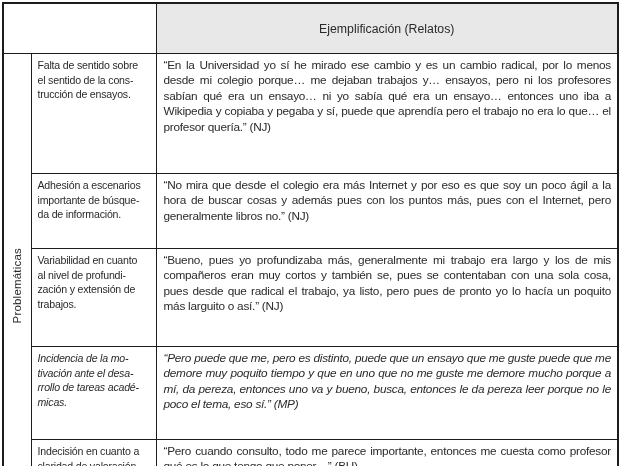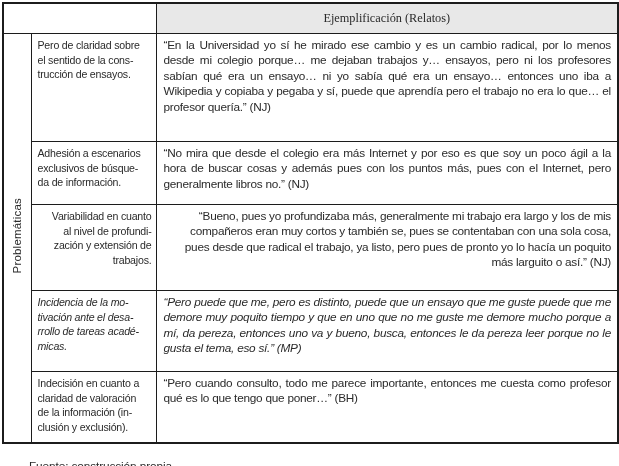--- a/index.html
+++ b/index.html
@@ -28,22 +28,21 @@
     vertical-align:top;
     overflow:hidden;
   }
   tr.hdr td{height:15px;}
   .hdr-empty{background:#ffffff;}
   .hdr-label{
     background:var(--header-bg);
     text-align:center;
     vertical-align:middle;
     font-size:12.3px;
-    padding:7px 2px;
-    font-family:Liberation Serif, serif;
+    padding:17px 2px;
   }
   .group-cell{
     vertical-align:middle;
     text-align:center;
   }
   .vert{
     display:inline-block;
     writing-mode:vertical-rl;
     transform:rotate(180deg);
     font-size:11.5px;
@@ -55,27 +54,27 @@
     line-height:14.6px;
     letter-spacing:-0.2px;
     padding:4px 4px 4px 6px;
     white-space:pre-line;
     text-align:left;
   }
   .quote{
     font-size:11.8px;
     line-height:15.4px;
     letter-spacing:-0.25px;
-    padding:4px 6px 4px 7px;
+    padding:4px 6px 16px 7px;
     text-align:justify;
     margin-left:16px;
   }
   tr.r1 td{height:99px;}
   tr.r2 td{height:54px;}
-  tr.r3 td{height:77px;text-align:right;}
+  tr.r3 td{height:77px;}
   tr.r4 td{height:72px;font-style:italic;}
   tr.r5 td{height:62px;}
   .source{
     margin:15px 0 0 27px;
     font-size:11.8px;
     letter-spacing:-0.1px;
   }
 </style>
 </head>
 <body>
@@ -89,44 +88,44 @@
     </colgroup>
     <tbody>
         <tr class="hdr">
       <td colspan="2" class="hdr-empty"></td>
       <td class="hdr-label">Ejemplificación (Relatos)</td>
     </tr>
     <tr class="r1">
       <td rowspan="5" class="group-cell">
         <span class="vert">Problemáticas</span>
       </td>
-      <td class="problem">Pero de claridad sobre
+      <td class="problem">Falta de sentido sobre
 el sentido de la cons-
 trucción de ensayos.</td>
       <td class="quote">“En la Universidad yo sí he mirado ese cambio y es un cambio radical, por lo menos desde mi colegio porque… me dejaban trabajos y… ensayos, pero ni los profesores sabían qué era un ensayo… ni yo sabía qué era un ensayo… entonces uno iba a Wikipedia y copiaba y pegaba y sí, puede que aprendía pero el trabajo no era lo que… el profesor quería.” (NJ)</td>
     </tr>
     <tr class="r2">
       <td class="problem">Adhesión a escenarios
-exclusivos de búsque-
+importante de búsque-
 da de información.</td>
       <td class="quote">“No mira que desde el colegio era más Internet y por eso es que soy un poco ágil a la hora de buscar cosas y además pues con los puntos más, pues con el Internet, pero generalmente libros no.” (NJ)</td>
     </tr>
     <tr class="r3">
       <td class="problem">Variabilidad en cuanto
 al nivel de profundi-
 zación y extensión de
 trabajos.</td>
       <td class="quote">“Bueno, pues yo profundizaba más, generalmente mi trabajo era largo y los de mis compañeros eran muy cortos y también se, pues se contentaban con una sola cosa, pues desde que radical el trabajo, ya listo, pero pues de pronto yo lo hacía un poquito más larguito o así.” (NJ)</td>
     </tr>
     <tr class="r4">
       <td class="problem">Incidencia de la mo-
 tivación ante el desa-
 rrollo de tareas acadé-
 micas.</td>
-      <td class="quote">“Pero puede que me, pero es distinto, puede que un ensayo que me guste puede que me demore muy poquito tiempo y que en uno que no me guste me demore mucho porque a mí, da pereza, entonces uno va y bueno, busca, entonces le da pereza leer porque no le gusta el tema, eso sí.” (MP)</td>
+      <td class="quote">“Pero puede que me, pero es distinto, puede que un ensayo que me guste puede que me demore muy poquito tiempo y que en uno que no me guste me demore mucho porque a mí, da pereza, entonces uno va y bueno, busca, entonces le da pereza leer porque no le poco el tema, eso sí.” (MP)</td>
     </tr>
     <tr class="r5">
       <td class="problem">Indecisión en cuanto a
 claridad de valoración
 de la información (in-
 clusión y exclusión).</td>
       <td class="quote">“Pero cuando consulto, todo me parece importante, entonces me cuesta como profesor qué es lo que tengo que poner…” (BH)</td>
     </tr>
   </tbody>
     </table>

